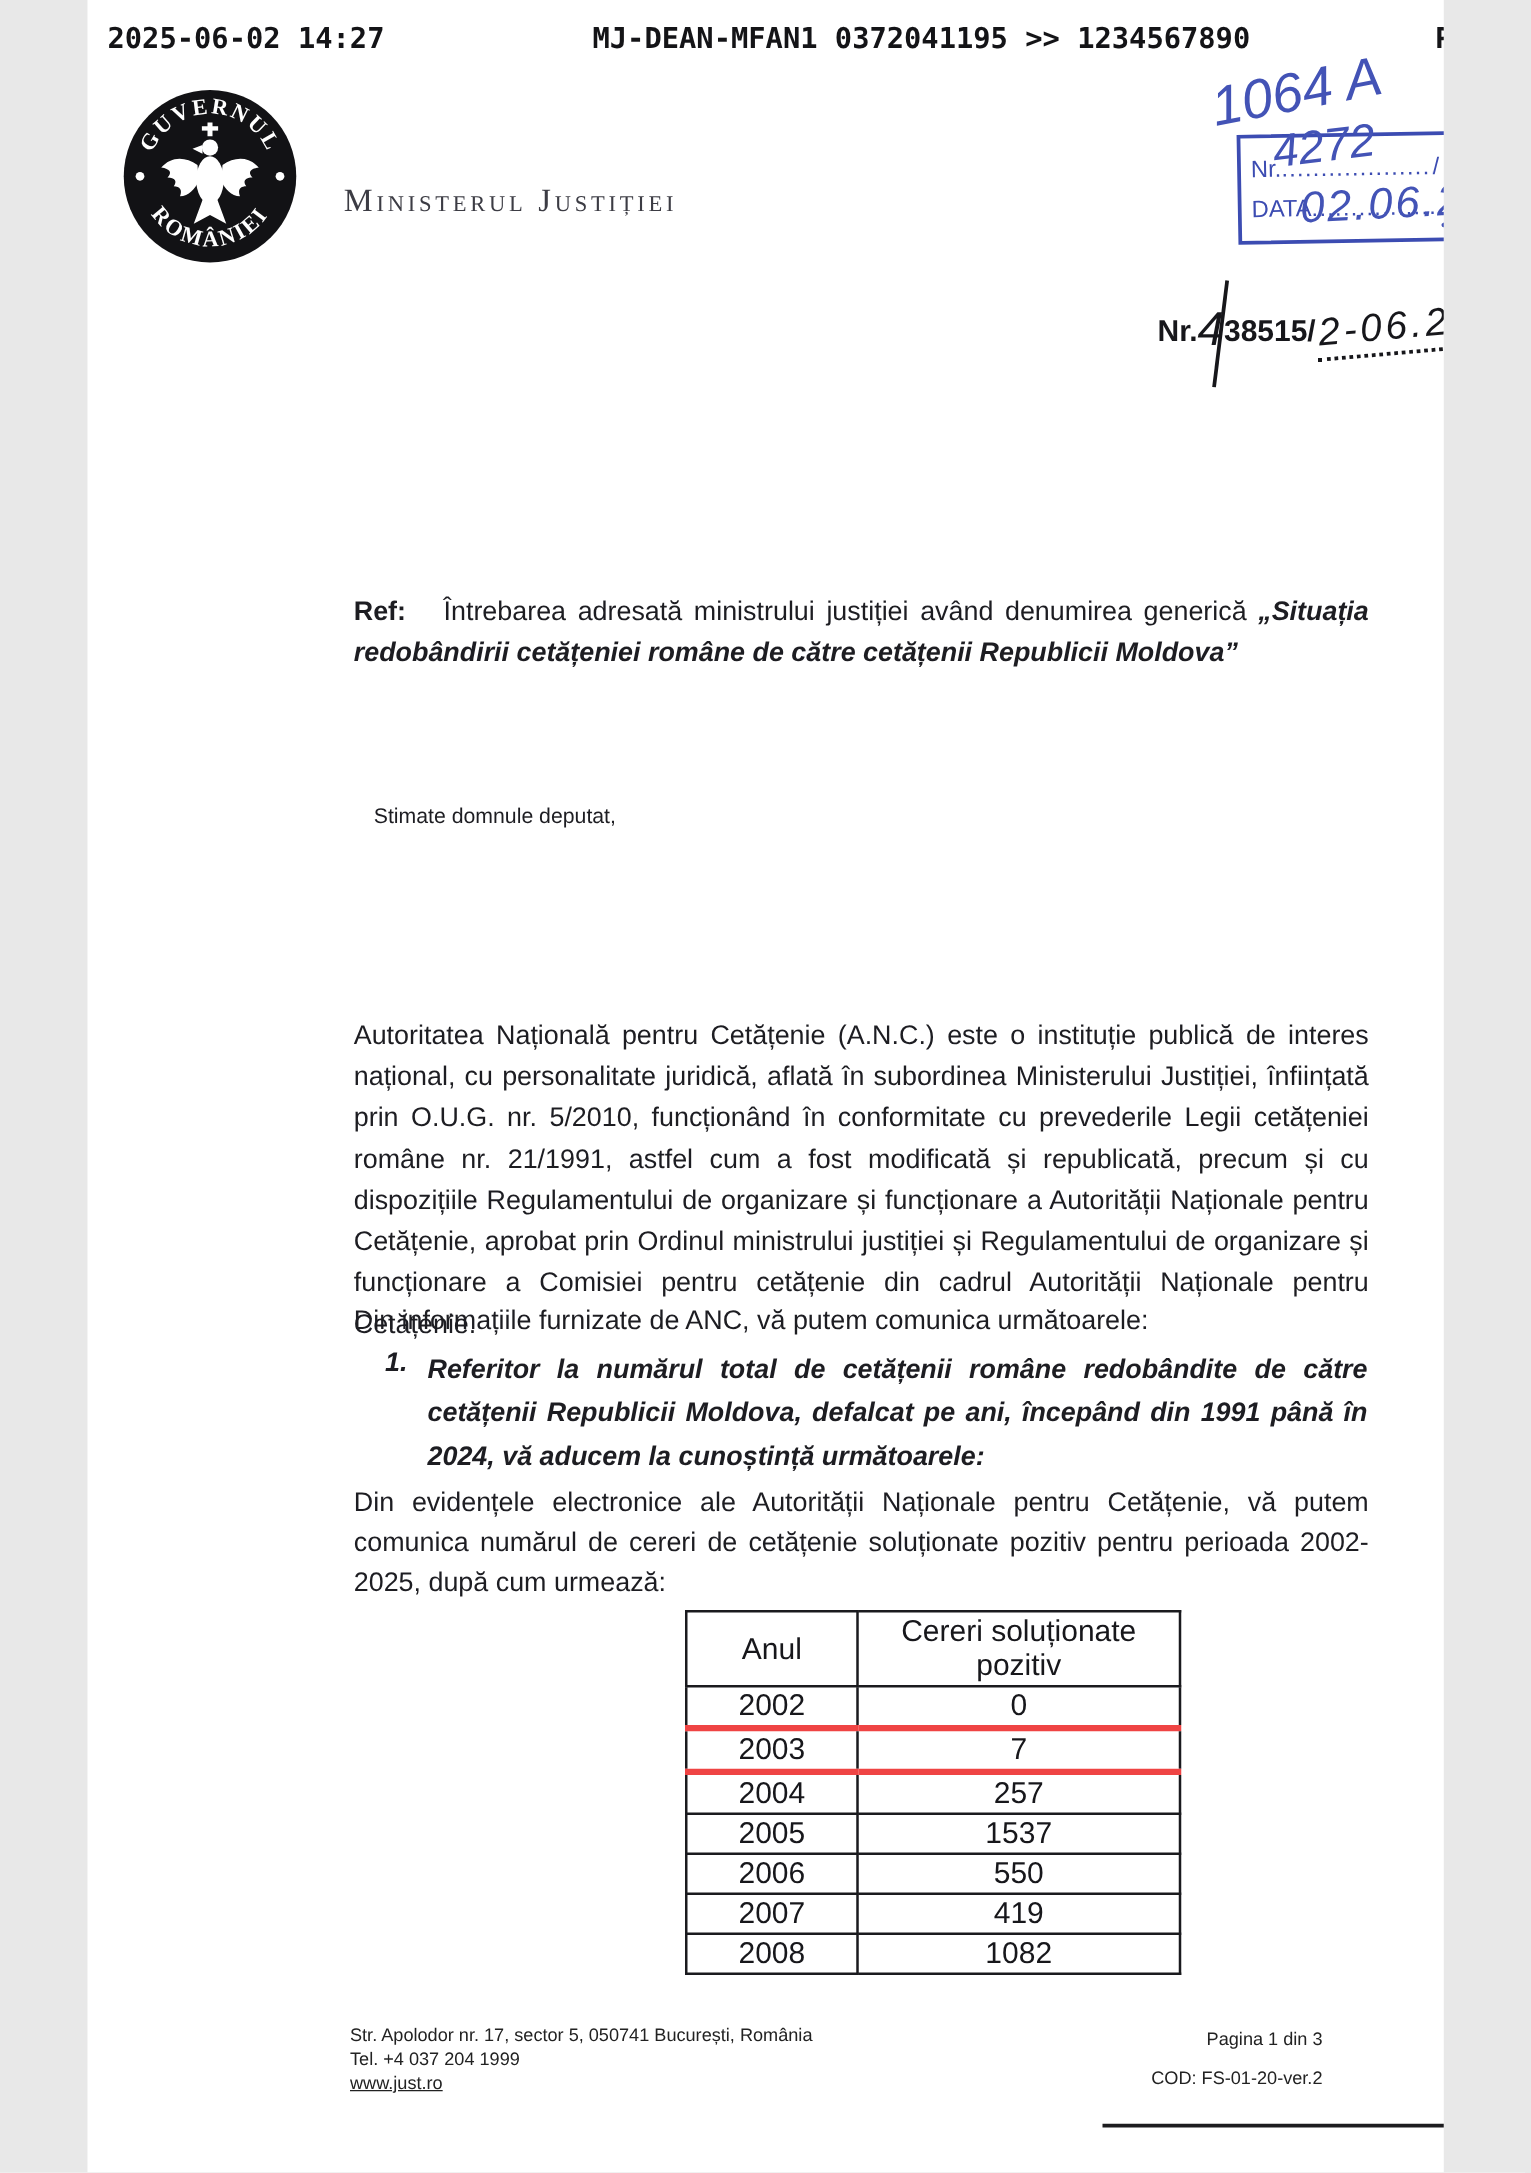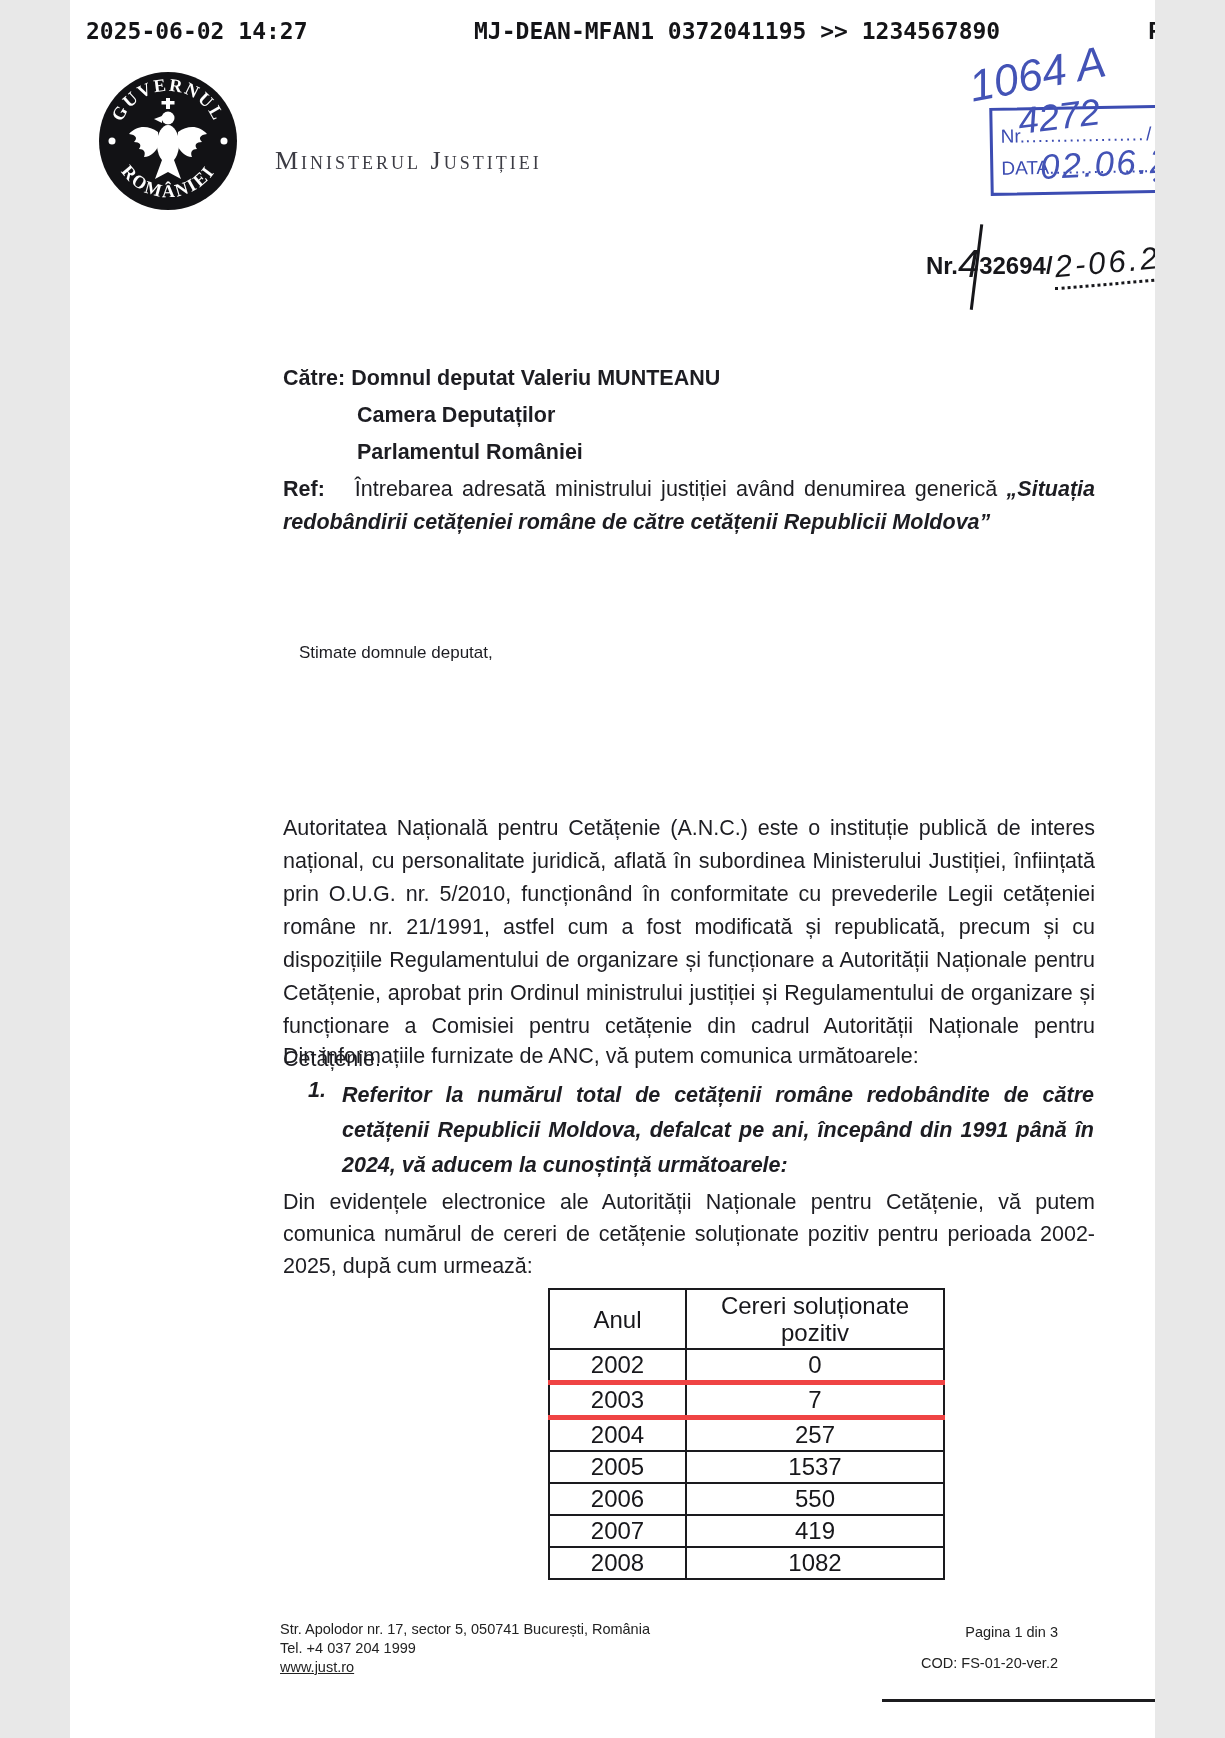--- a/index.html
+++ b/index.html
@@ -130,28 +130,23 @@
     </div>
   </div>
   <div class="hw hw-4272">4272</div>
   <div class="hw hw-stampdate">02.06.2025</div>
   <svg class="pen-stroke" width="150" height="110" viewBox="0 0 150 110">
     <path d="M10,80 C50,62 80,40 140,26" stroke="#4353b6" stroke-width="3.5" fill="none" stroke-linecap="round"></path>
     <path d="M118,44 C128,30 138,22 146,20" stroke="#4353b6" stroke-width="3" fill="none" stroke-linecap="round"></path>
   </svg>
 
   <div class="refnr">
-    <span>Nr.</span><span class="hw hw4">4</span><span class="stroke4"></span><span>32694/</span><span class="hw hwdate">2-06.2025</span>
-  </div>
-
-  <div class="recipient">
-    <div><span>Către:</span> <span>Domnul deputat Valeriu MUNTEANU</span></div>
-    <div class="ind">Camera Deputaților</div>
-    <div class="ind">Parlamentul României</div>
-  </div>
+    <span>Nr.</span><span class="hw hw4">4</span><span class="stroke4"></span><span>38515/</span><span class="hw hwdate">2-06.2025</span>
+  </div>
+
 
   <p class="block" style="top:473px;"><span class="b">Ref:</span><span class="ref-gap"></span><span>Întrebarea adresată ministrului justiției având denumirea generică </span><span class="bi">„Situația redobândirii cetățeniei române de către cetățenii Republicii Moldova”</span></p>
 
   <p class="salutation">Stimate domnule deputat,</p>
 
 
   <p class="block" style="top:812px;">Autoritatea Națională pentru Cetățenie (A.N.C.) este o instituție publică de interes național, cu personalitate juridică, aflată în subordinea Ministerului Justiției, înființată prin O.U.G. nr. 5/2010, funcționând în conformitate cu prevederile Legii cetățeniei române nr. 21/1991, astfel cum a fost modificată și republicată, precum și cu dispozițiile Regulamentului de organizare și funcționare a Autorității Naționale pentru Cetățenie, aprobat prin Ordinul ministrului justiției și Regulamentului de organizare și funcționare a Comisiei pentru cetățenie din cadrul Autorității Naționale pentru Cetățenie.</p>
 
   <p class="block" style="top:1040px;">Din informațiile furnizate de ANC, vă putem comunica următoarele:</p>
 

